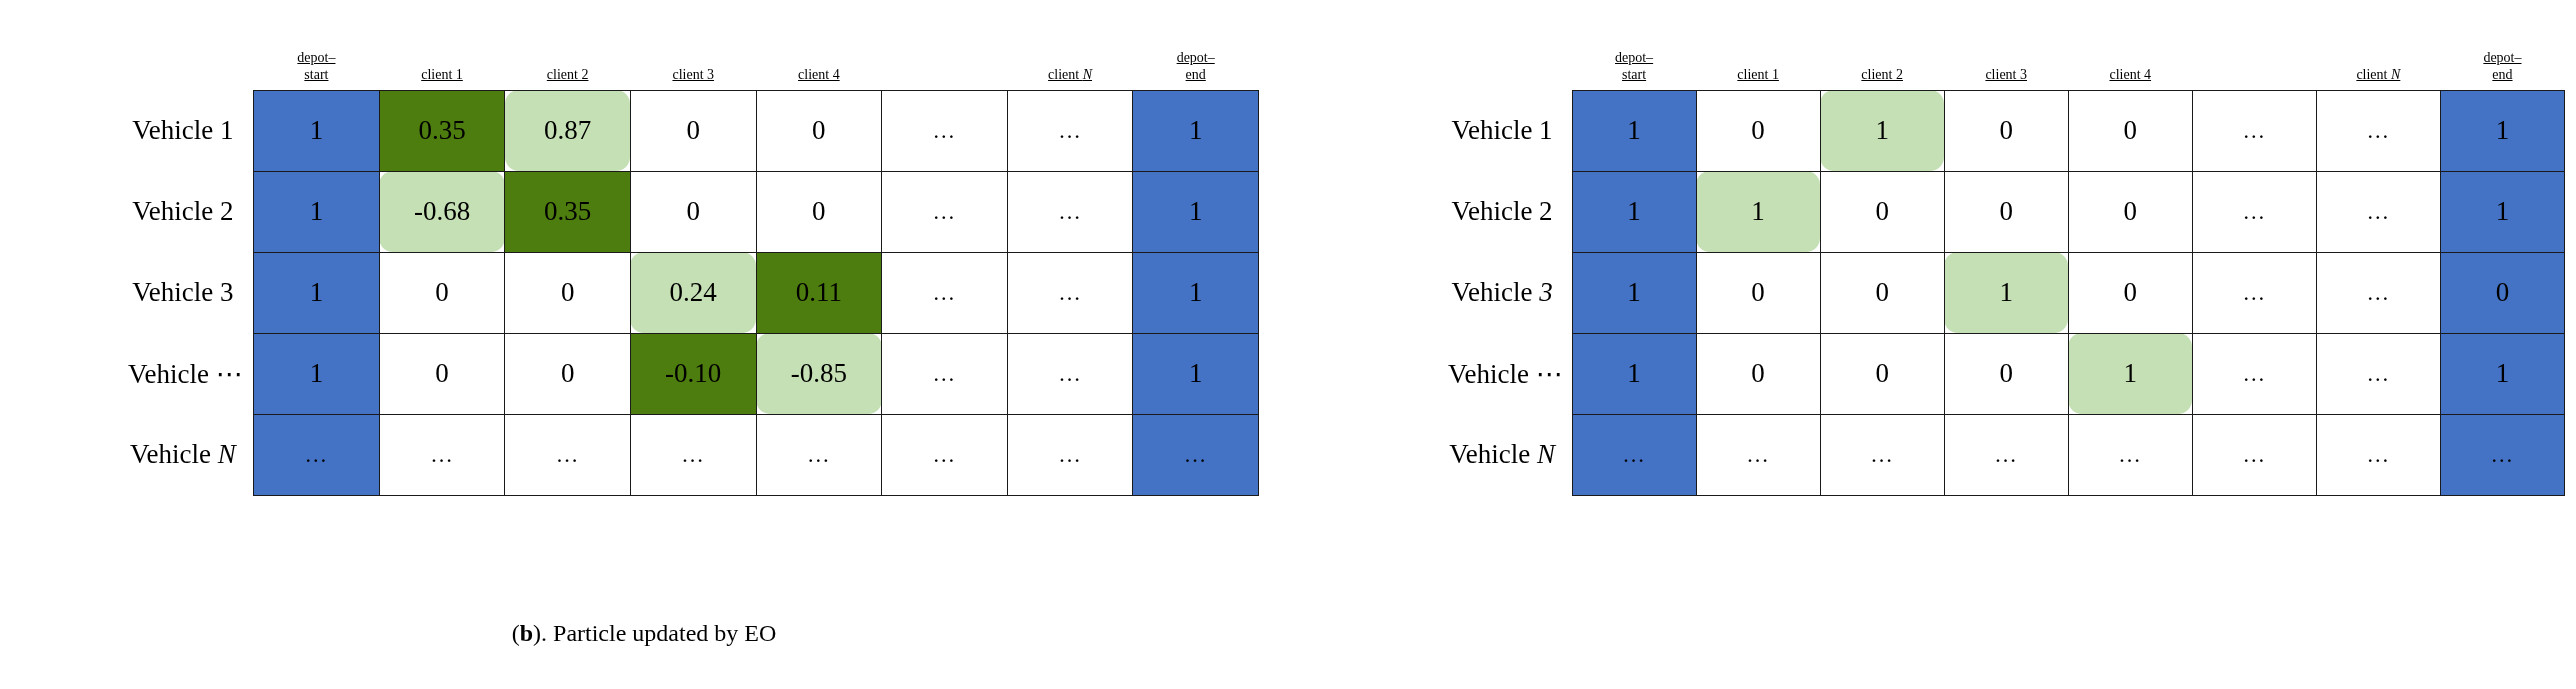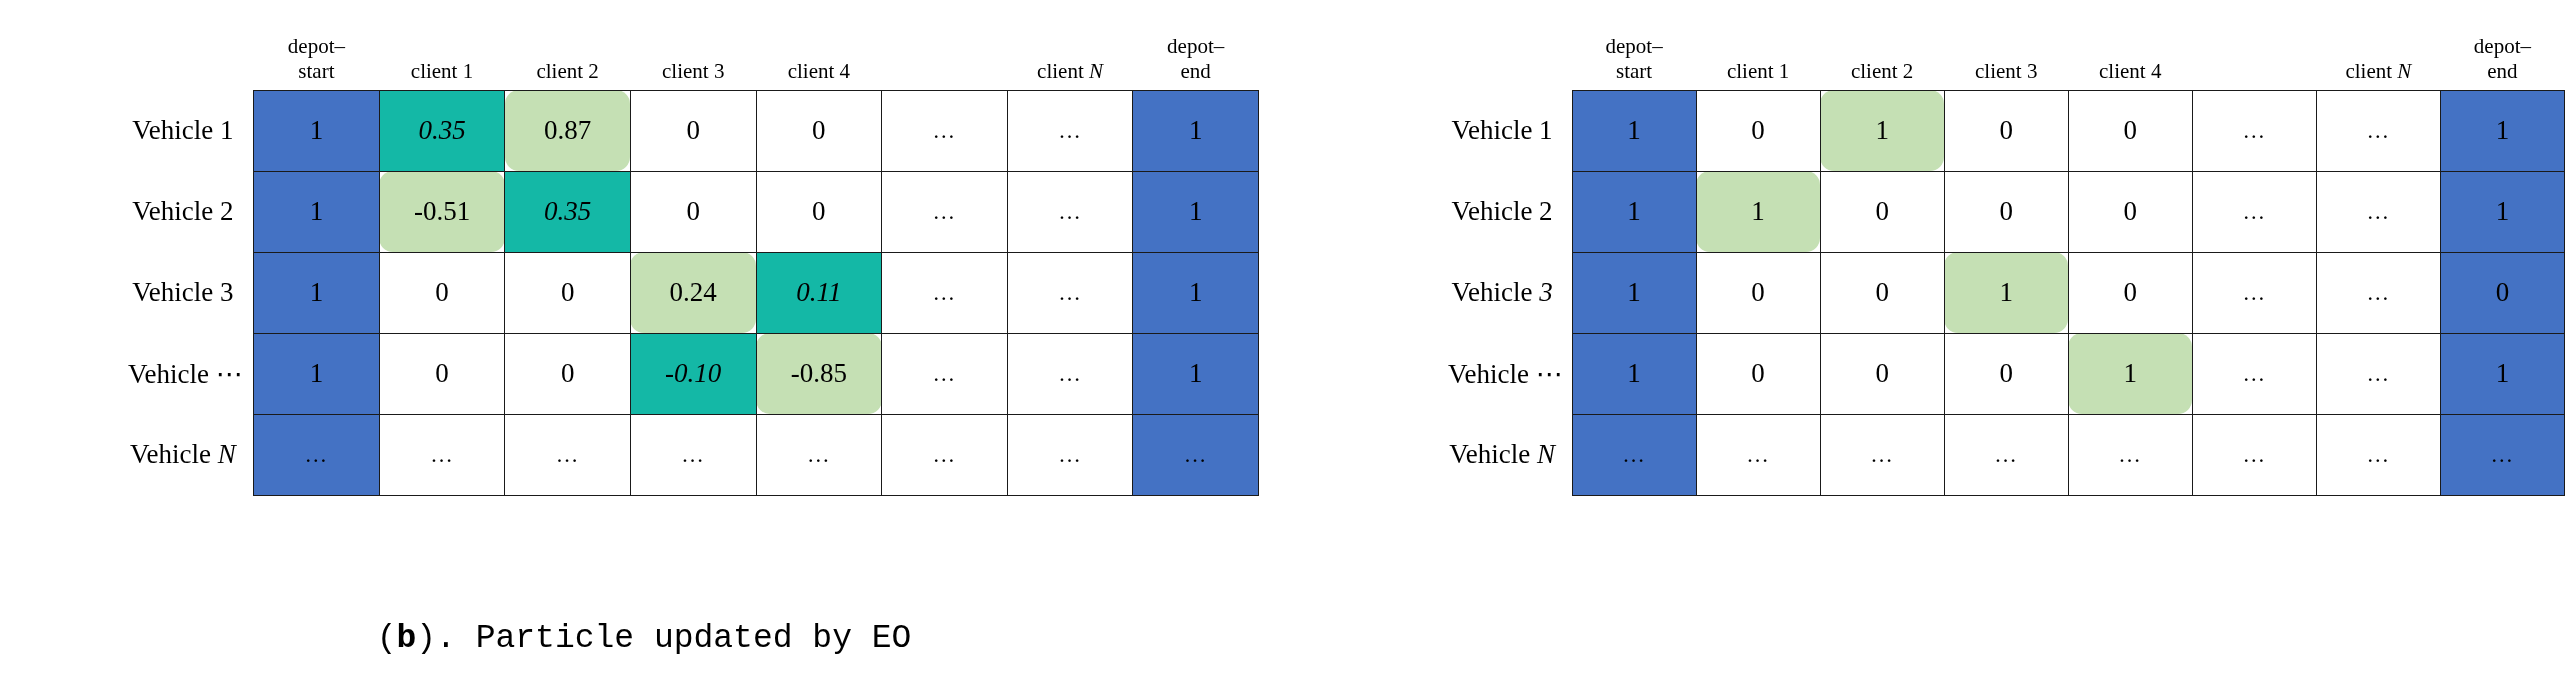--- a/index.html
+++ b/index.html
@@ -25,52 +25,53 @@
     font-family:"Liberation Serif",serif;
     font-weight:400;
     height:80px;
     padding:0;
     background:#ffffff;
   }
   .matrix thead th{
     border:none;
     background:transparent;
     height:55px;
-    font-size:21px;
+    font-size:14px;
     line-height:1.18;
     vertical-align:bottom;
     padding-bottom:6px;
     white-space:pre-line;
+    text-decoration:underline;
   }
   .matrix thead th.rowhead-blank{border:none;background:transparent;}
 
   .rowlabel{
     border:none !important;
     background:transparent !important;
     text-align:right;
     padding-right:15.5px !important;
     font-size:19.6px;
     white-space:nowrap;
     width:0.6px;
     margin-left:38px;
   }
   .rowlabel .ital{font-style:italic;}
 
   td.blue{background:#4472C4;}
-  td.orange{background:#14b8a6;font-style:italic;}
+  td.orange{background:#4d7c0f;}
   td.green{background:#C5E0B4;border-radius:14px;}
   td.dots{font-size:22.6px;letter-spacing:1.2px;}
 
   .caption{
     position:absolute;
     left:0;right:0;
     top:620px;
     text-align:center;
-    font-size:33px;
-    font-family:Liberation Mono, monospace;
+    font-size:24px;
+    font-family:Liberation Serif, serif;
   }
   .caption b{font-weight:700;}
   .hdr-ital{font-style:italic;}
 </style>
 </head>
 <body>
 
 <div class="figure-wrap">
 
   <div class="panel panel-left">
@@ -98,21 +99,21 @@
             <td class="green">0.87</td>
             <td>0</td>
             <td>0</td>
             <td class="dots">…</td>
             <td class="dots">…</td>
             <td class="blue">1</td>
           </tr>
           <tr>
             <td class="rowlabel">Vehicle 2</td>
             <td class="blue">1</td>
-            <td class="green">-0.51</td>
+            <td class="green">-0.68</td>
             <td class="orange">0.35</td>
             <td>0</td>
             <td>0</td>
             <td class="dots">…</td>
             <td class="dots">…</td>
             <td class="blue">1</td>
           </tr>
           <tr>
             <td class="rowlabel">Vehicle 3</td>
             <td class="blue">1</td>

